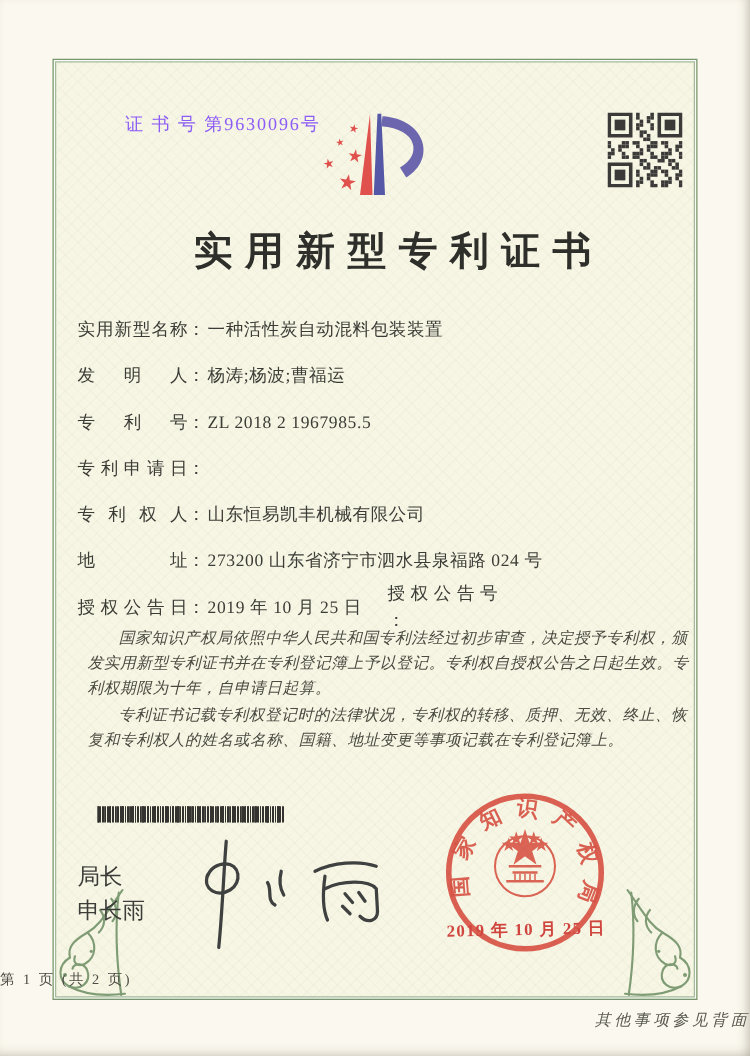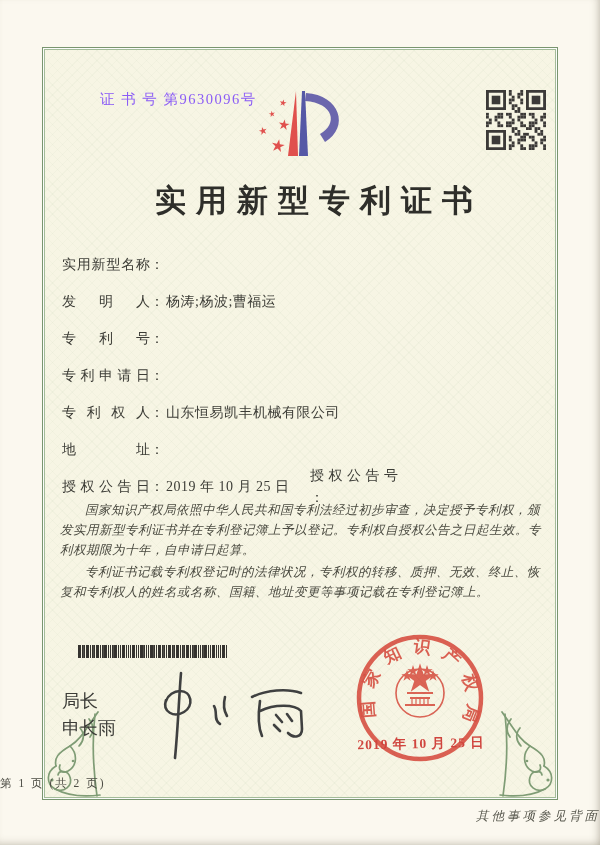--- a/index.html
+++ b/index.html
@@ -20,21 +20,21 @@
   .qr{position:absolute;left:486px;top:90px;width:60px;height:60px;}
   .title{position:absolute;left:0;top:180px;width:100%;text-align:center;
          font-size:31px;font-weight:700;letter-spacing:10px;text-indent:10px;color:#2e2e2a;padding-left:14px;}
   .fields{position:absolute;left:62px;top:246px;width:494px;font-size:14px;color:#3c3c36;}
   .field-row{display:flex;align-items:center;height:37px;line-height:22px;white-space:nowrap;}
   .f-label{display:inline-block;width:88px;text-align:justify;text-align-last:justify;}
   .f-colon{display:inline-block;width:16px;}
   .f-value{letter-spacing:.5px;}
   .f-value-fixed{display:inline-block;width:134px;letter-spacing:.5px;}
   .grant2{margin-left:10px;display:flex;flex-direction:column;}
-  .paras{position:absolute;left:60px;top:500px;width:482px;font-size:12.5px;line-height:20px;
+  .paras{position:absolute;left:70px;top:500px;width:482px;font-size:12.5px;line-height:20px;
          color:#4a4a40;font-style:italic;}
   .paras p{margin:0 0 2px 0;text-indent:2em;letter-spacing:.5px;}
   .barcode{position:absolute;left:78px;top:645px;width:150px;height:13px;
          background:
            repeating-linear-gradient(90deg,#35332f 0 1px,transparent 1px 2px),
            repeating-linear-gradient(90deg,#35332f 0 2px,transparent 2px 9px),
            repeating-linear-gradient(90deg,rgba(53,51,47,.85) 0 1px,transparent 1px 5px);}
   .signer{position:absolute;left:62px;top:688px;font-size:18px;line-height:27px;color:#3b3b37;
           font-family:"Liberation Sans","DejaVu Sans",sans-serif;}
   .signature{position:absolute;left:148px;top:666px;width:185px;height:98px;}
@@ -224,42 +224,45 @@
         <rect x="2" y="16" width="3" height="3"></rect>
       </g>
     </svg>
 
   <div class="title">实用新型专利证书</div>
 
   <div class="fields">
     <div class="field-row">
       <span class="f-label">实用新型名称</span>
         <span class="f-colon">：</span>
+        <span class="f-value">一种活性炭自动混料包装装置</span>
     </div>
     <div class="field-row">
       <span class="f-label">发明人</span>
         <span class="f-colon">：</span>
         <span class="f-value">杨涛;杨波;曹福运</span>
     </div>
     <div class="field-row">
       <span class="f-label">专利号</span>
         <span class="f-colon">：</span>
+        <span class="f-value">ZL 2018 2 1967985.5</span>
     </div>
     <div class="field-row">
       <span class="f-label">专利申请日</span>
         <span class="f-colon">：</span>
     </div>
     <div class="field-row">
       <span class="f-label">专利权人</span>
         <span class="f-colon">：</span>
         <span class="f-value">山东恒易凯丰机械有限公司</span>
     </div>
     <div class="field-row">
       <span class="f-label">地址</span>
         <span class="f-colon">：</span>
+        <span class="f-value">273200 山东省济宁市泗水县泉福路 024 号</span>
     </div>
     <div class="field-row">
       <span class="f-label">授权公告日</span>
         <span class="f-colon">：</span>
         <span class="f-value-fixed">2019 年 10 月 25 日</span>
       <span class="grant2">
         <span class="f-label">授权公告号</span>
           <span class="f-colon">：</span>
       </span>
     </div>

